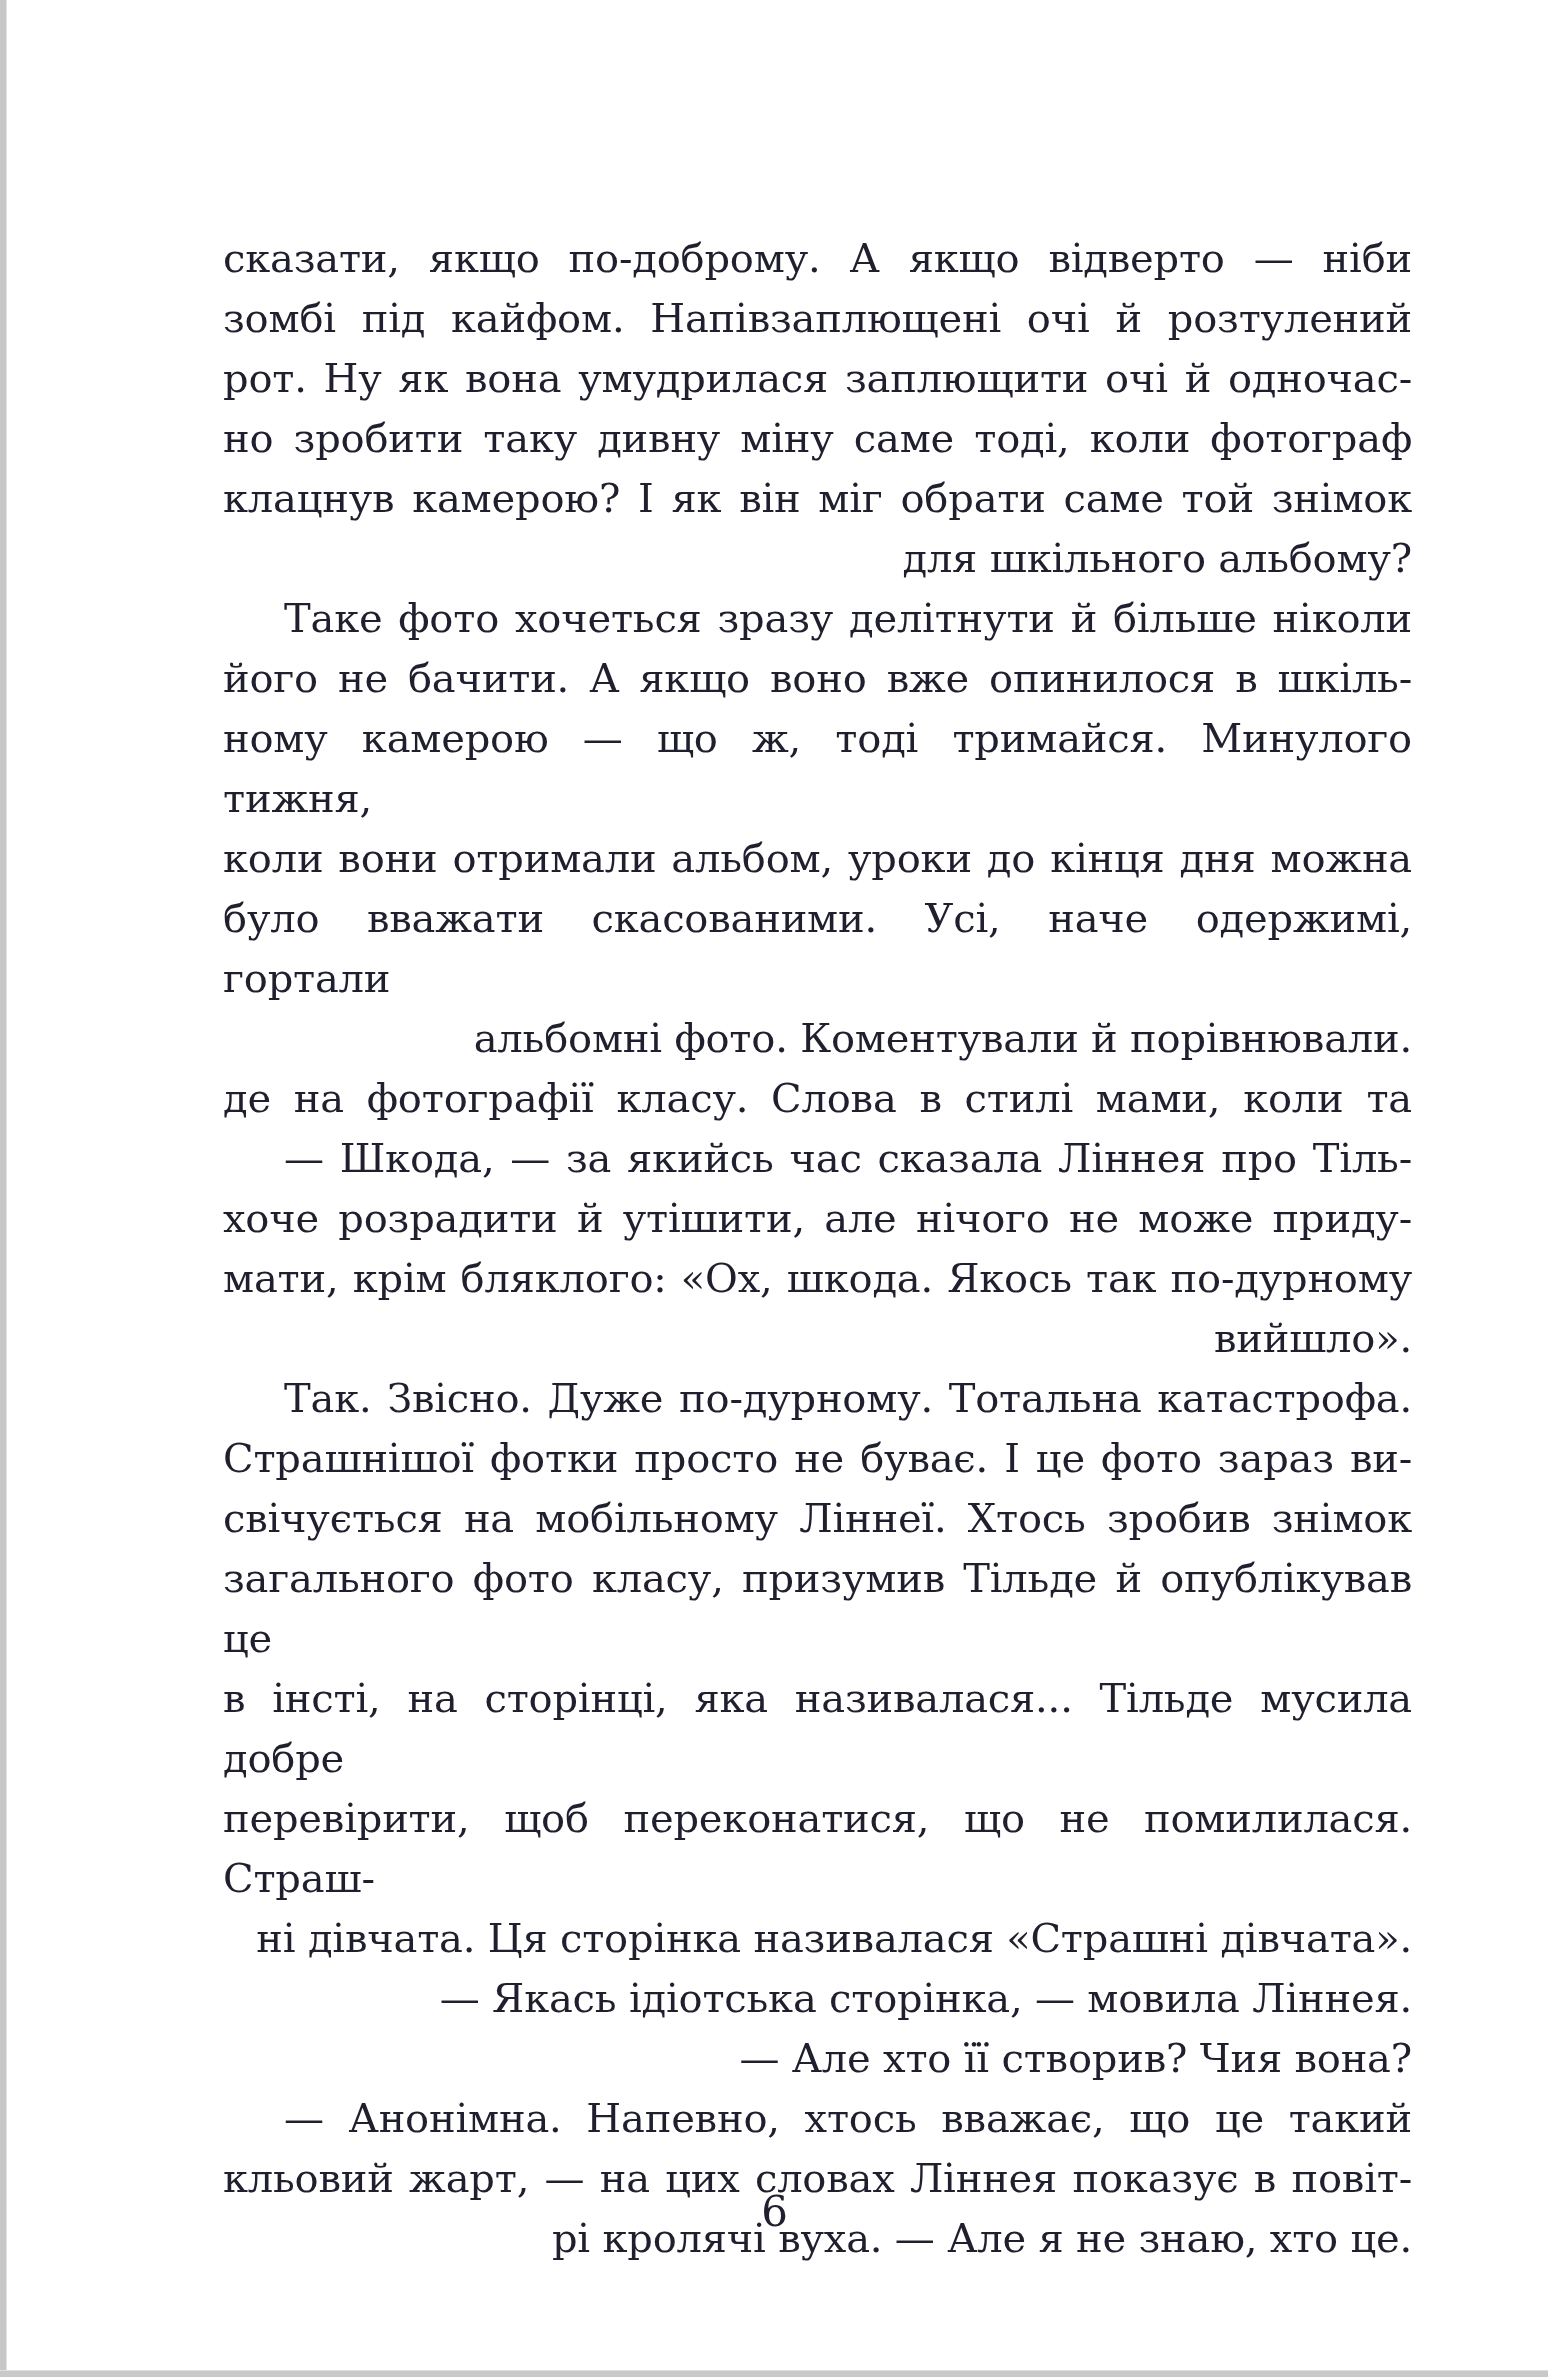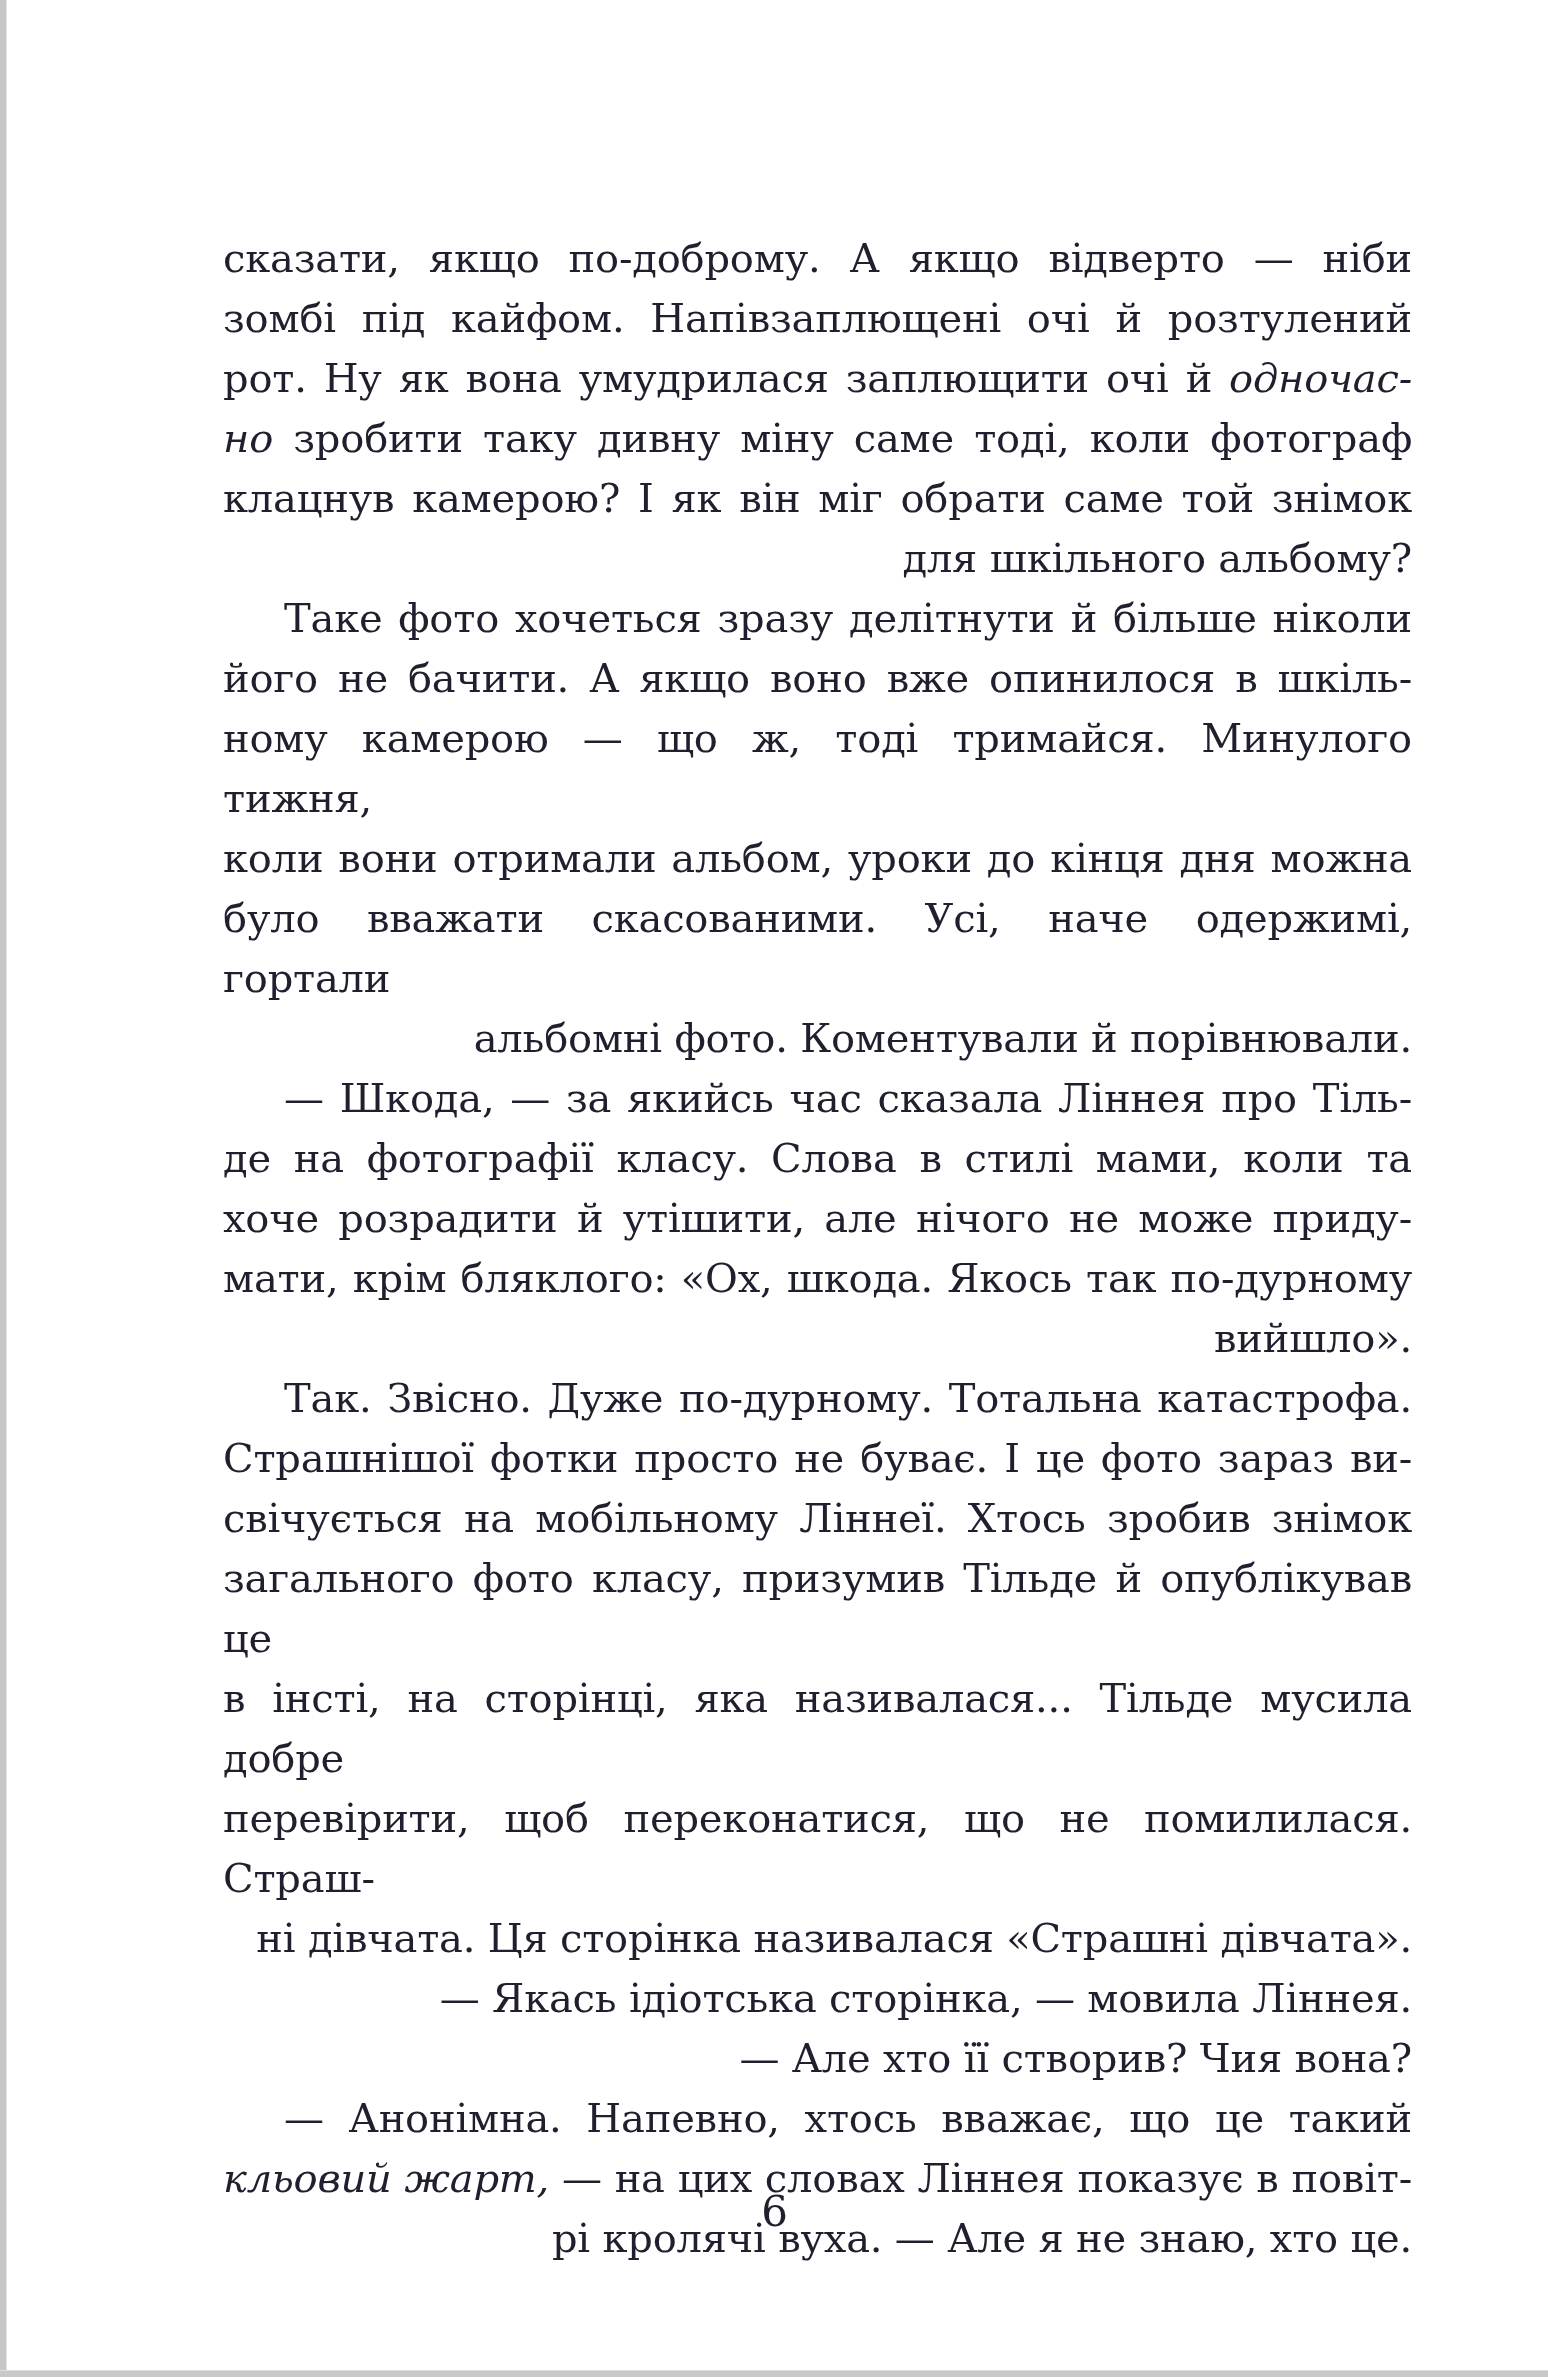--- a/index.html
+++ b/index.html
@@ -52,21 +52,20 @@
     text-align: right;
   }
   .line.j {
     text-align: justify;
     text-align-last: justify;
   }
   .line.indent {
     text-indent: 61px;
   }
   .it {
-    font-style: italic;
   }
   .page-number {
     position: absolute;
     left: 0;
     top: 2188px;
     width: 1549px;
     text-align: center;
     font-size: 42px;
     line-height: 48px;
     color: #1f1f2e;
@@ -83,22 +82,22 @@
       <div class="line j"><span>рот. Ну як вона умудрилася заплющити очі й </span><span class="it">одночас-</span></div>
       <div class="line j"><span class="it">но</span><span> зробити таку дивну міну саме тоді, коли фотограф</span></div>
       <div class="line j"><span>клацнув камерою? І як він міг обрати саме той знімок</span></div>
       <div class="line"><span>для шкільного альбому?</span></div>
       <div class="line j indent"><span>Таке фото хочеться зразу делітнути й більше ніколи</span></div>
       <div class="line j"><span>його не бачити. А якщо воно вже опинилося в шкіль-</span></div>
       <div class="line j"><span>ному камерою — що ж, тоді тримайся. Минулого тижня,</span></div>
       <div class="line j"><span>коли вони отримали альбом, уроки до кінця дня можна</span></div>
       <div class="line j"><span>було вважати скасованими. Усі, наче одержимі, гортали</span></div>
       <div class="line"><span>альбомні фото. Коментували й порівнювали.</span></div>
+      <div class="line j"><span>де на фотографії класу. Слова в стилі мами, коли та</span></div>
       <div class="line j indent"><span>— Шкода, — за якийсь час сказала Ліннея про Тіль-</span></div>
-      <div class="line j"><span>де на фотографії класу. Слова в стилі мами, коли та</span></div>
       <div class="line j"><span>хоче розрадити й утішити, але нічого не може приду-</span></div>
       <div class="line j"><span>мати, крім бляклого: «Ох, шкода. Якось так по-дурному</span></div>
       <div class="line"><span>вийшло».</span></div>
       <div class="line j indent"><span>Так. Звісно. Дуже по-дурному. Тотальна катастрофа.</span></div>
       <div class="line j"><span>Страшнішої фотки просто не буває. І це фото зараз ви-</span></div>
       <div class="line j"><span>свічується на мобільному Ліннеї. Хтось зробив знімок</span></div>
       <div class="line j"><span>загального фото класу, призумив Тільде й опублікував це</span></div>
       <div class="line j"><span>в інсті, на сторінці, яка називалася... Тільде мусила добре</span></div>
       <div class="line j"><span>перевірити, щоб переконатися, що не помилилася. Страш-</span></div>
       <div class="line"><span>ні дівчата. Ця сторінка називалася «Страшні дівчата».</span></div>

